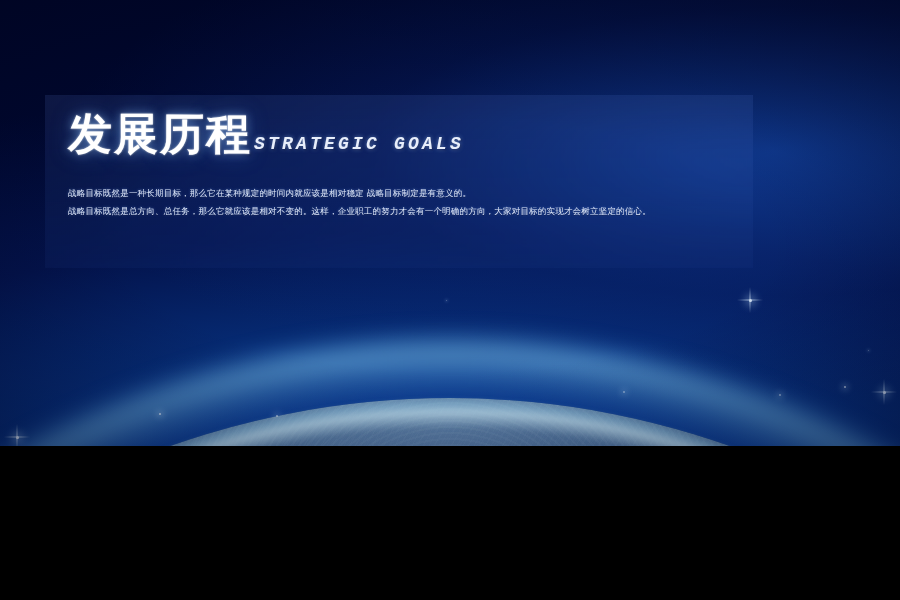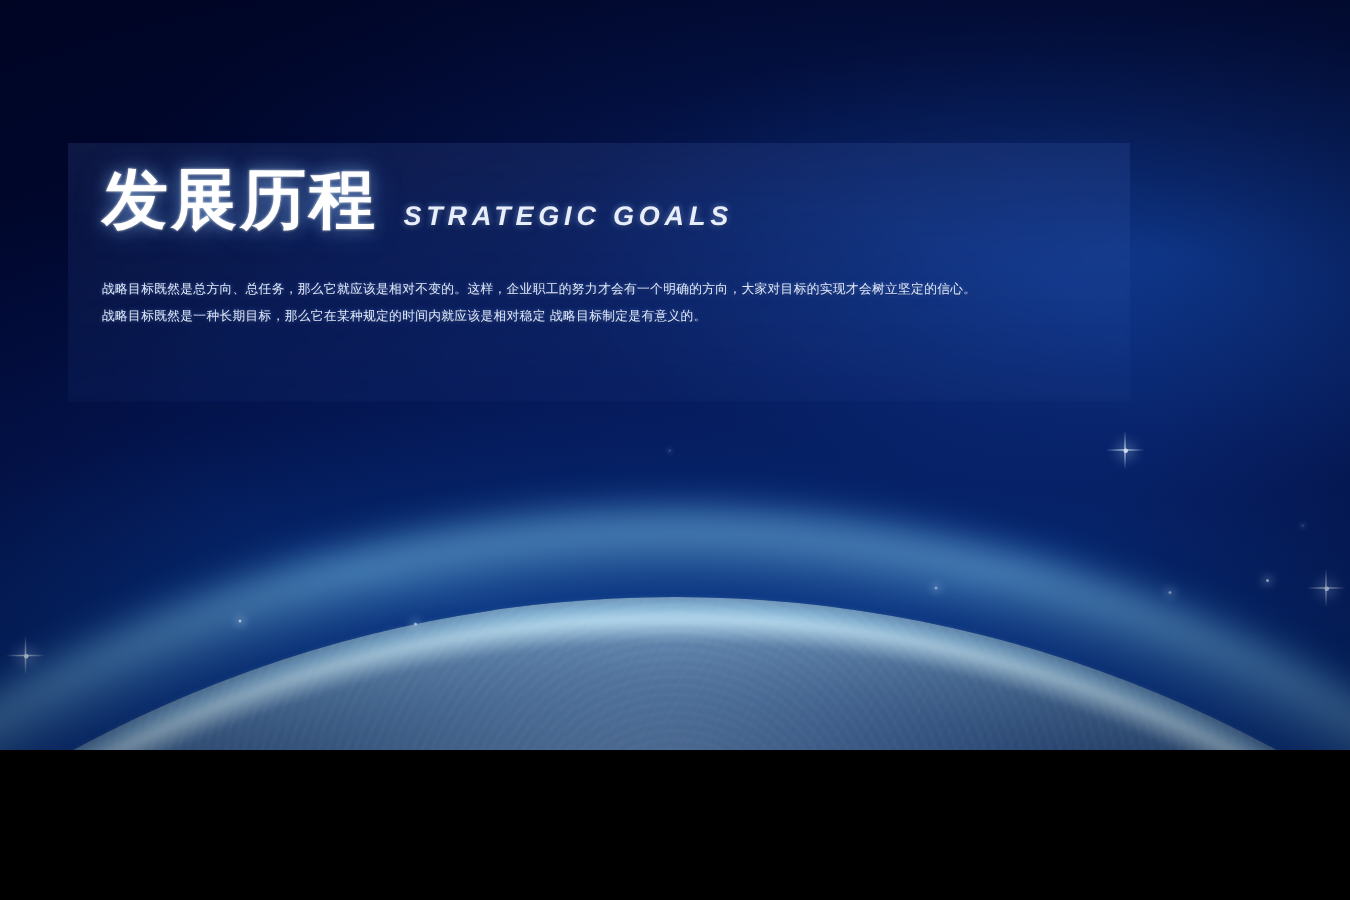--- a/index.html
+++ b/index.html
@@ -3,21 +3,21 @@
 <meta charset="utf-8">
 <style>
   html, body {
     margin: 0;
     padding: 0;
     background: #000;
   }
   #stage {
     position: relative;
     width: 900px;
-    height: 500px;
+    height: 446px;
     overflow: hidden;
     font-family: "Liberation Sans", sans-serif;
     background: #c2410c;
   }
 
   
   .space {
     position: absolute;
     inset: 0;
     background:
@@ -179,28 +179,28 @@
     line-height: 1;
     letter-spacing: 2px;
     color: #ffffff;
     text-shadow:
       0 0 2px rgba(255,255,255,0.75),
       0 0 10px rgba(150,200,255,0.55),
       0 0 22px rgba(90,150,240,0.40),
       2px 2px 3px rgba(0,8,40,0.55);
   }
   .headline-en {
-    font-family: Liberation Sans, sans-serif;
+    font-family: Liberation Mono, monospace;
     font-style: italic;
     font-weight: 700;
     font-size: 18px;
     line-height: 1;
     letter-spacing: 3.2px;
     color: #e8eefb;
-    margin-left: 17px;
+    margin-left: 2px;
     padding-bottom: 3px;
     text-shadow:
       0 0 4px rgba(160,200,255,0.55),
       1px 1px 2px rgba(0,8,40,0.55);
   }
 
   
   .body-copy {
     position: absolute;
     left: 68px;
@@ -249,17 +249,17 @@
   <div class="space-vignette"></div>
 
   <div class="panel"></div>
 
   <div class="headline">
     <span class="headline-cn">发展历程</span>
     <span class="headline-en">STRATEGIC GOALS</span>
   </div>
 
   <div class="body-copy" id="body-copy">
+      <div class="body-line">战略目标既然是一种长期目标，那么它在某种规定的时间内就应该是相对稳定 战略目标制定是有意义的。</div>
       <div class="body-line">战略目标既然是总方向、总任务，那么它就应该是相对不变的。这样，企业职工的努力才会有一个明确的方向，大家对目标的实现才会树立坚定的信心。</div>
-      <div class="body-line">战略目标既然是一种长期目标，那么它在某种规定的时间内就应该是相对稳定 战略目标制定是有意义的。</div>
     </div>
 
 </div>
 
 </body></html>

